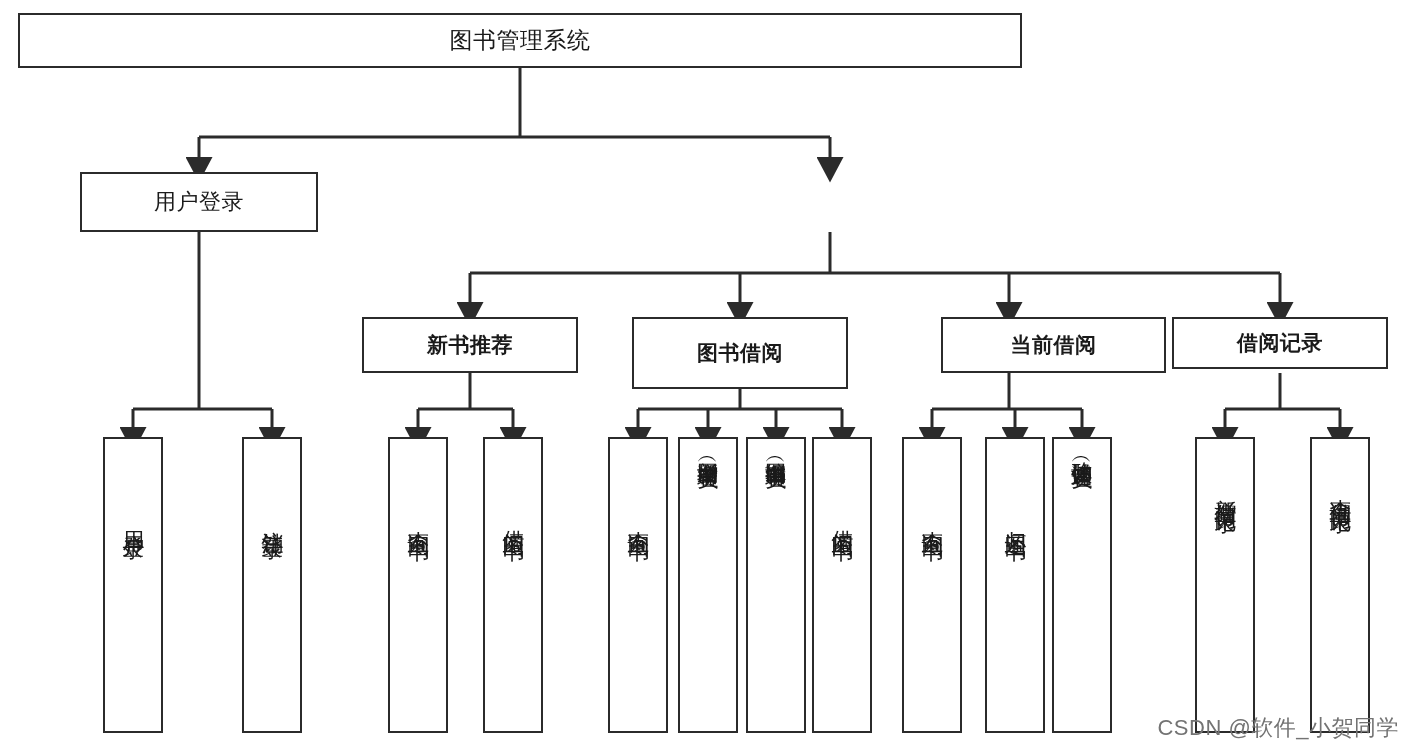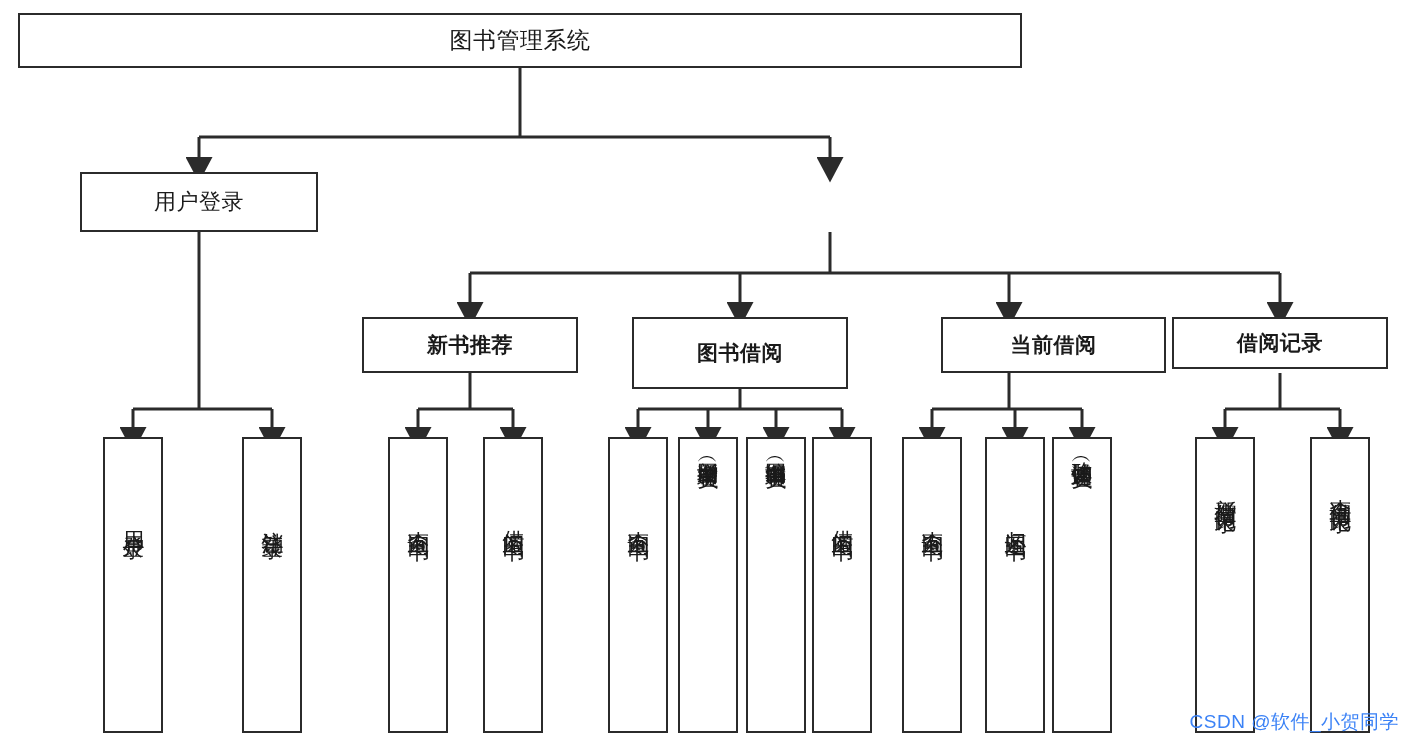--- a/index.html
+++ b/index.html
@@ -50,23 +50,23 @@
     font-size:22px;
     line-height:1.22;
     letter-spacing:3px;
     white-space:nowrap;
   }
   .node.leaf.tall .lbl{ font-size:21px; letter-spacing:1px; }
 
   #watermark{
     position:absolute;
     right:6px;
-    bottom:12px;
-    font-size:19px;
-    color:#3b82f6;
+    bottom:4px;
+    font-size:22px;
+    color:#737373;
     white-space:nowrap;
     z-index:5;
     letter-spacing:0.5px;
   }
 </style>
 </head>
 <body>
 
 <div id="stage">
 

